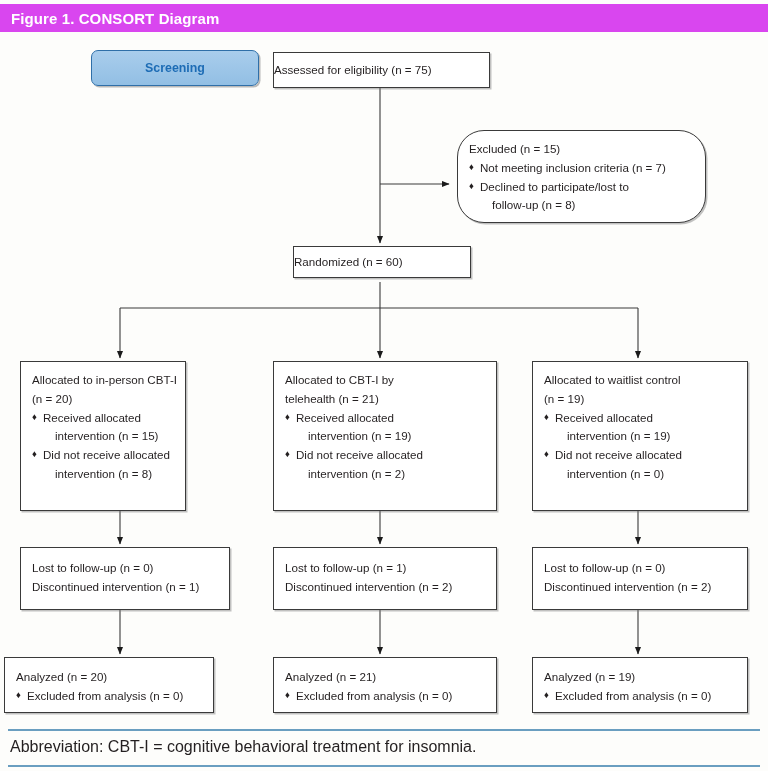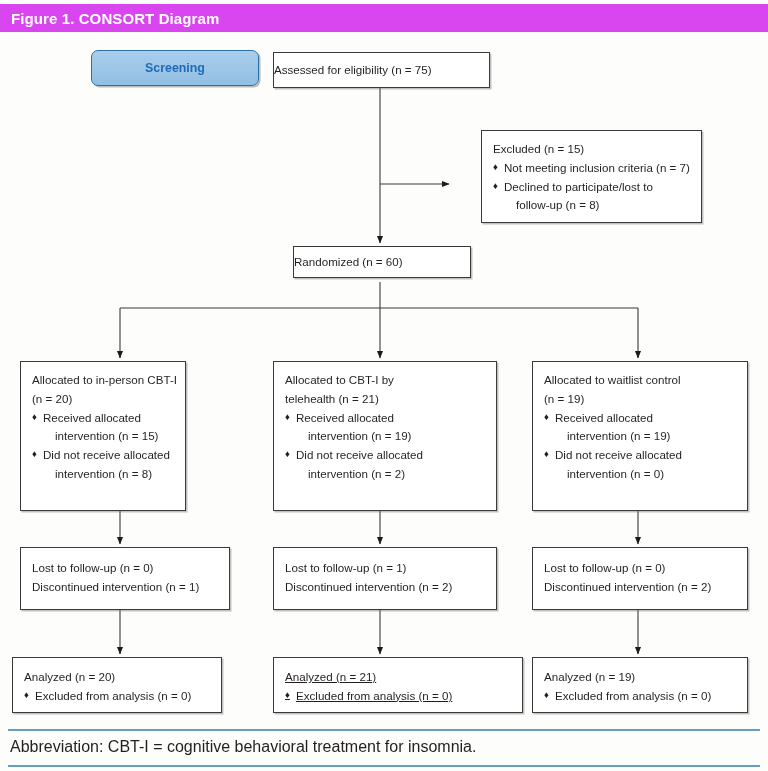--- a/index.html
+++ b/index.html
@@ -171,21 +171,21 @@
     </svg>
 
     <div id="screening-pill">
       <span>Screening</span>
     </div>
 
     <div class="node-box center-single" style="left:273px; top:20px; width:217px; height:36px;">
       <span class="node-line">Assessed for eligibility (n = 75)</span>
     </div>
 
-    <div class="node-box" style="left:481px; top:98px; width:221px; height:93px;">
+    <div class="node-box" style="left:457px; top:98px; width:249px; height:93px;border-radius:27px;">
       <div class="node-line">Excluded (n = 15)</div>
       <div class="bullet-line">
         <span class="bullet-mark">♦</span>
         <span class="bullet-body">Not meeting inclusion criteria (n = 7)</span>
       </div>
       <div class="bullet-line">
         <span class="bullet-mark">♦</span>
         <span class="bullet-body">
           <span>Declined to participate/lost to</span>
           <span class="bullet-cont">follow-up (n = 8)</span>
@@ -262,29 +262,29 @@
     <div class="node-box" style="left:273px; top:515px; width:224px; height:63px; padding-top:11px;">
       <div class="node-line">Lost to follow-up (n = 1)</div>
       <div class="node-line">Discontinued intervention (n = 2)</div>
     </div>
 
     <div class="node-box" style="left:532px; top:515px; width:216px; height:63px; padding-top:11px;">
       <div class="node-line">Lost to follow-up (n = 0)</div>
       <div class="node-line">Discontinued intervention (n = 2)</div>
     </div>
 
-    <div class="node-box" style="left:12px; top:625px; width:210px; height:56px; padding-top:10px;">
+    <div class="node-box" style="left:4px; top:625px; width:210px; height:56px; padding-top:10px;">
       <div class="node-line">Analyzed (n = 20)</div>
       <div class="bullet-line">
         <span class="bullet-mark">♦</span>
         <span class="bullet-body">Excluded from analysis (n = 0)</span>
       </div>
     </div>
 
-    <div class="node-box" style="left:273px; top:625px; width:250px; height:56px; padding-top:10px;text-decoration:underline;">
+    <div class="node-box" style="left:273px; top:625px; width:224px; height:56px; padding-top:10px;">
       <div class="node-line">Analyzed (n = 21)</div>
       <div class="bullet-line">
         <span class="bullet-mark">♦</span>
         <span class="bullet-body">Excluded from analysis (n = 0)</span>
       </div>
     </div>
 
     <div class="node-box" style="left:532px; top:625px; width:216px; height:56px; padding-top:10px;">
       <div class="node-line">Analyzed (n = 19)</div>
       <div class="bullet-line">

